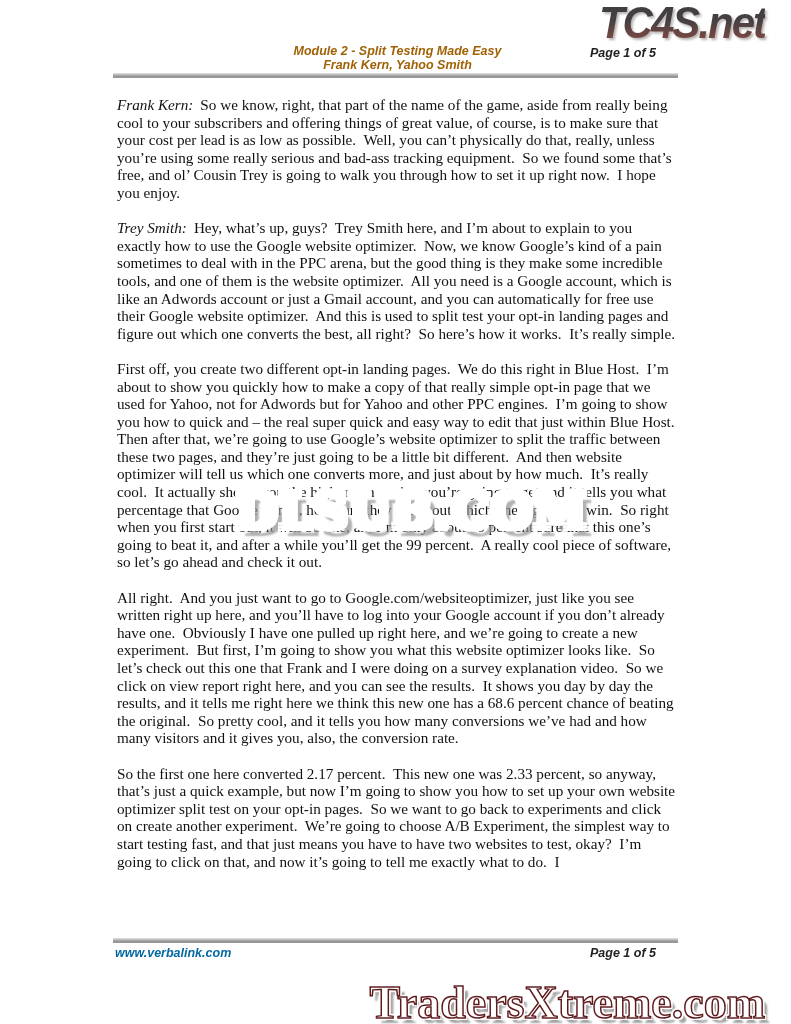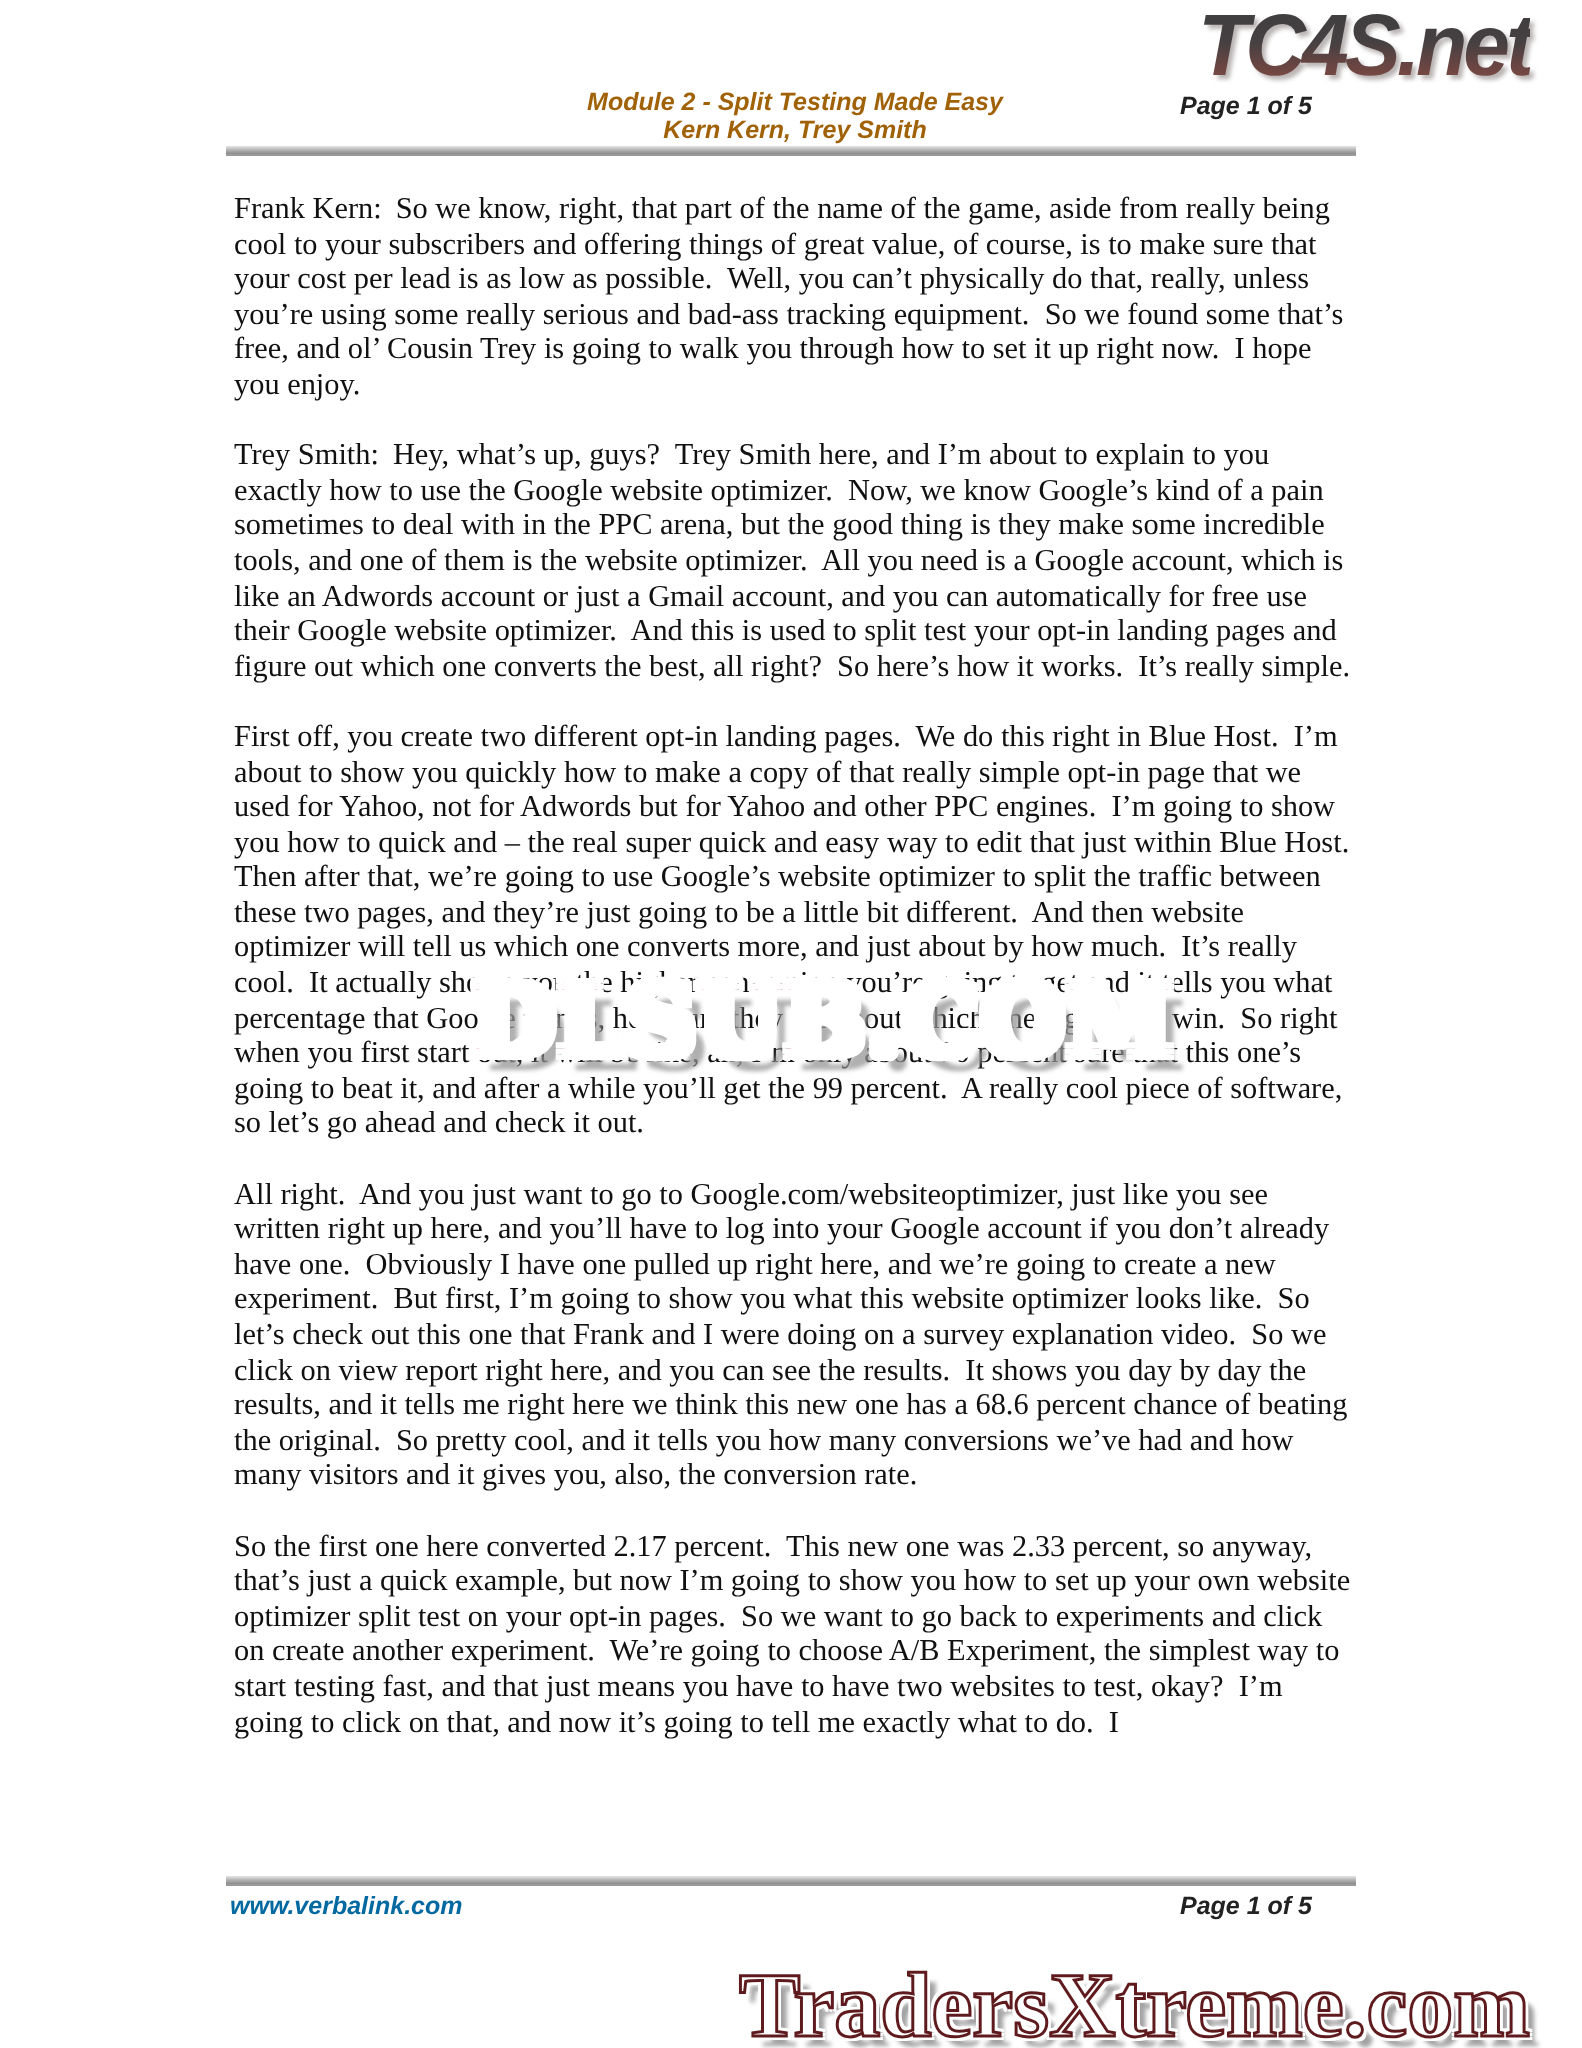--- a/index.html
+++ b/index.html
@@ -60,20 +60,21 @@
     position: absolute;
     left: 117px; top: 96px; width: 561px;
     font-size: 15.2px; line-height: 17.6px;
     text-align: left;
   }
   .para {
     margin: 0 0 17.6px 0;
     white-space: pre-wrap;
   }
   .speaker {
+    font-style: italic;
     margin-right: 7px;
   }
   
   .watermark {
     position: absolute;
     left: 236px; top: 487px;
     font-family: "DejaVu Serif", serif;
     font-weight: bold;
     font-size: 48px; line-height: 48px;
     letter-spacing: 1px;
@@ -122,21 +123,21 @@
 </style>
 </head>
 <body>
 
 <div class="page">
 
   <div class="tc4s">TC4S.net</div>
 
   <div class="hdr-center">
     <div>Module 2 - Split Testing Made Easy</div>
-    <div>Kern Kern, Trey Smith</div>
+    <div>Frank Kern, Yahoo Smith</div>
   </div>
 
   <div class="hdr-page">Page 1 of 5</div>
 
   <div class="rule rule-top"></div>
 
   <div class="body-text">
     <p class="para"><span class="speaker">Frank Kern:</span><span>So we know, right, that part of the name of the game, aside from really being cool to your subscribers and offering things of great value, of course, is to make sure that your cost per lead is as low as possible.  Well, you can’t physically do that, really, unless you’re using some really serious and bad-ass tracking equipment.  So we found some that’s free, and ol’ Cousin Trey is going to walk you through how to set it up right now.  I hope you enjoy.</span></p>
     <p class="para"><span class="speaker">Trey Smith:</span><span>Hey, what’s up, guys?  Trey Smith here, and I’m about to explain to you exactly how to use the Google website optimizer.  Now, we know Google’s kind of a pain sometimes to deal with in the PPC arena, but the good thing is they make some incredible tools, and one of them is the website optimizer.  All you need is a Google account, which is like an Adwords account or just a Gmail account, and you can automatically for free use their Google website optimizer.  And this is used to split test your opt-in landing pages and figure out which one converts the best, all right?  So here’s how it works.  It’s really simple.</span></p>
     <p class="para"><span>First off, you create two different opt-in landing pages.  We do this right in Blue Host.  I’m about to show you quickly how to make a copy of that really simple opt-in page that we used for Yahoo, not for Adwords but for Yahoo and other PPC engines.  I’m going to show you how to quick and – the real super quick and easy way to edit that just within Blue Host.  Then after that, we’re going to use Google’s website optimizer to split the traffic between these two pages, and they’re just going to be a little bit different.  And then website optimizer will tell us which one converts more, and just about by how much.  It’s really cool.  It actually shows you the higher conversion you’re going to get and it tells you what percentage that Google thinks, how sure they are about which one’s going to win.  So right when you first start out, it will be like, ah, I’m only about 70 percent sure that this one’s going to beat it, and after a while you’ll get the 99 percent.  A really cool piece of software, so let’s go ahead and check it out.</span></p>

